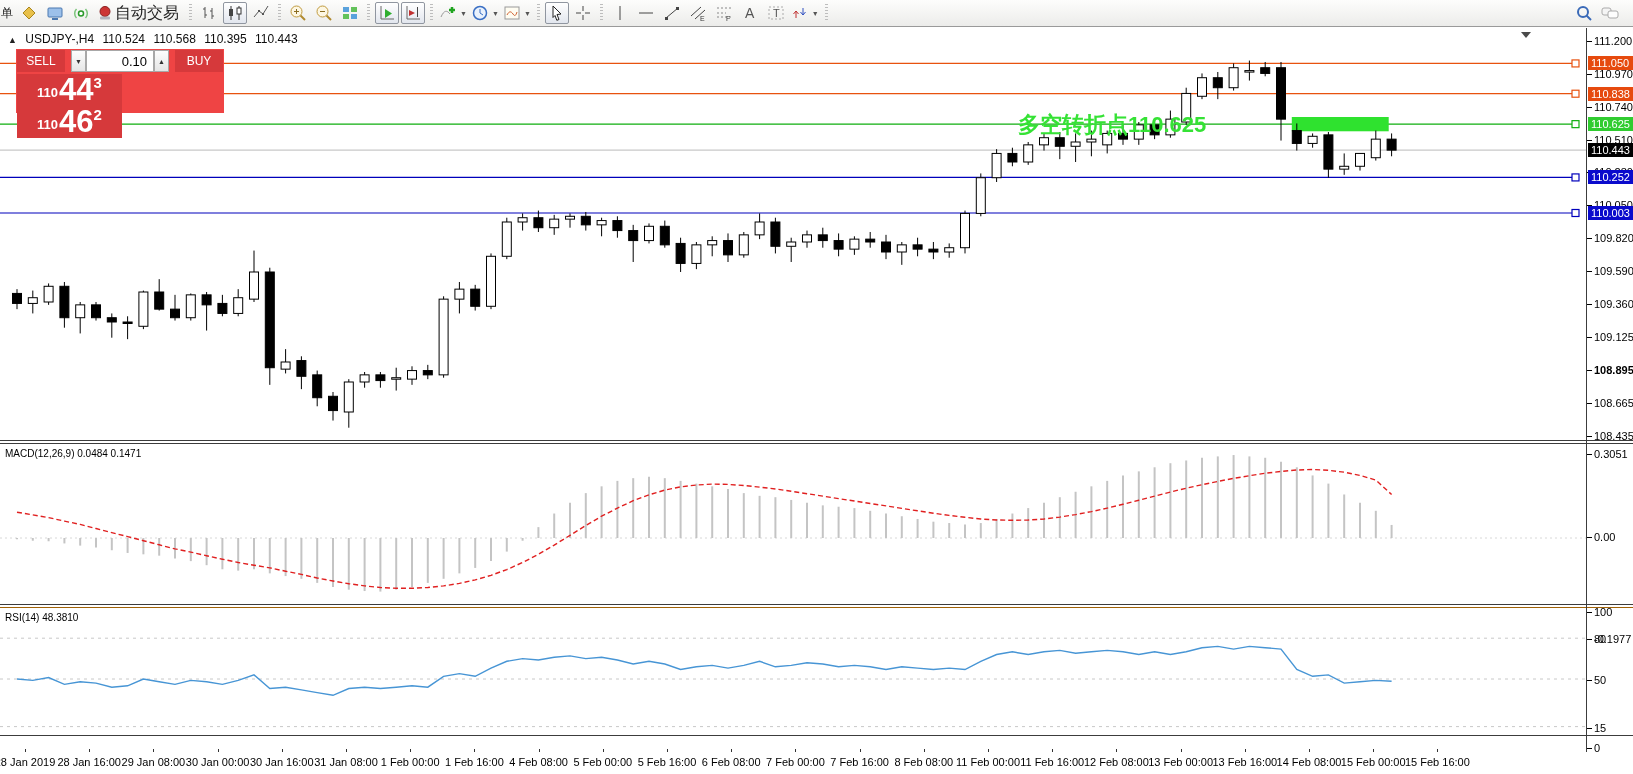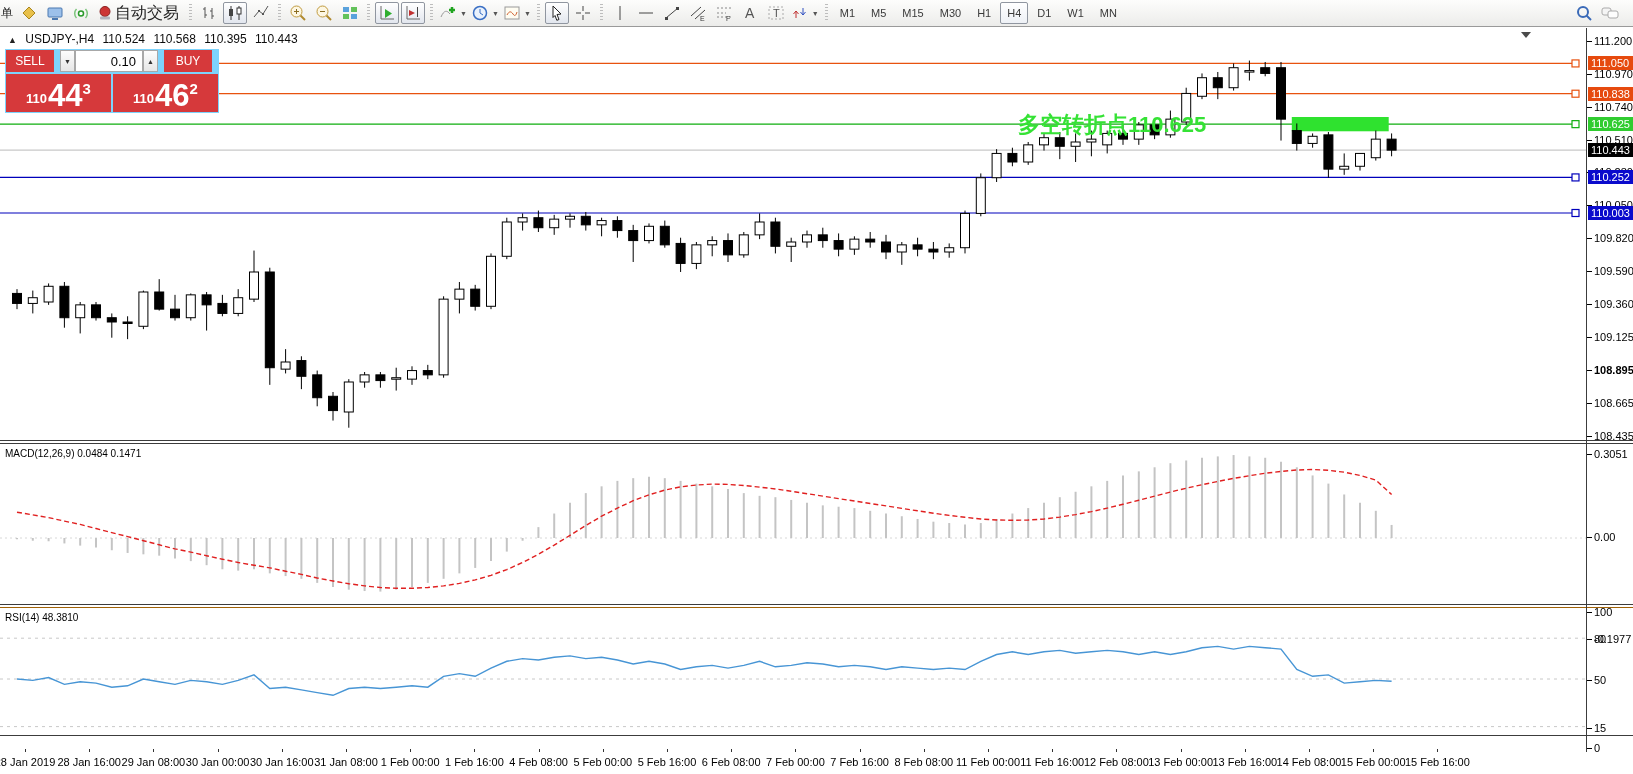--- a/index.html
+++ b/index.html
@@ -33,31 +33,31 @@
   
   #right-axis{position:absolute;left:1587px;top:28px;width:46px;height:724px;z-index:7;font-size:11px;}
   .tick{position:absolute;left:7px;color:#000;white-space:nowrap;}
   .tick:before{content:"";position:absolute;left:-7px;top:6px;width:5px;height:1px;background:#000;}
   .lvl{position:absolute;left:1px;color:#fff;padding:0 3px;height:14px;line-height:14px;
        font-size:11px;white-space:nowrap;min-width:40px;}
   
   #ohlc-header{position:absolute;left:8px;top:32px;font-size:12px;color:#0c0c0c;z-index:10;white-space:nowrap;}
   #ohlc-header span{margin-right:5px;}
   #collapse-arrow{font-size:9px;color:#222;}
-  #trade-panel{position:absolute;left:5px;top:49px;z-index:12;background:#7dd3fc;padding:1px;}
+  #trade-panel{position:absolute;left:16px;top:49px;z-index:12;background:#ef4444;padding:1px;}
   .tp-row1{display:flex;height:22px;align-items:stretch;}
   .tp-btn{width:48px;background:#d6393b;color:#fff;font-size:12px;display:flex;
           align-items:center;justify-content:center;}
   .tp-spin{width:15px;margin:0 0 0 6px;background:linear-gradient(#fdfdfd,#e6e6e6);
            border:1px solid #a8a8a8;font-size:7px;color:#333;display:flex;align-items:center;
            justify-content:center;box-sizing:border-box;}
   .tp-spin.up{margin:0 6px 0 0;}
   .tp-vol{width:68px;border:1px solid #a8a8a8;font-size:13px;color:#000;display:flex;
           align-items:center;justify-content:flex-end;padding-right:6px;background:#fff;box-sizing:border-box;}
-  .tp-row2{display:flex;margin-top:2px;height:38px;}
+  .tp-row2{display:flex;margin-top:2px;height:38px;flex-direction:column;}
   .bigprice{width:105px;background:#d6393b;color:#fff;display:flex;align-items:flex-end;
             justify-content:center;padding-bottom:2px;box-sizing:border-box;}
   .bigprice.first{margin-right:2px;}
   .bp-pre{font-size:13px;font-weight:bold;margin:0 1px 4px 0;}
   .bp-main{font-size:31px;font-weight:bold;line-height:0.95;}
   .bp-sup{font-size:15px;font-weight:bold;margin-bottom:13px;}
   
   #time-axis{position:absolute;left:0;top:752px;width:1633px;height:22px;background:#fff;z-index:5;}
   .tlab{position:absolute;top:4px;width:90px;margin-left:-45px;text-align:center;
         font-size:11px;color:#000;white-space:nowrap;}
@@ -277,31 +277,20 @@
   <div class="tbtn">
     <span>
         <svg width="18" height="18">
           <path d="M5 14V7M5 7l-2.5 3M5 7l2.5 3" stroke="#c03030" fill="none"></path>
           <path d="M12 4v7M12 11l-2.5-3M12 11l2.5-3" stroke="#3050c0" fill="none"></path>
         </svg>
       </span>
     <span class="dd">▼</span>
   </div>
   <div class="grip"></div>
-  <div id="timeframe-group" style="display: flex;">
-      <div class="tf">M1</div>
-      <div class="tf">M5</div>
-      <div class="tf">M15</div>
-      <div class="tf">M30</div>
-      <div class="tf">H1</div>
-      <div class="tf active">H4</div>
-      <div class="tf">D1</div>
-      <div class="tf">W1</div>
-      <div class="tf">MN</div>
-    </div>
   <div id="toolbar-right">
     <div class="tbtn">
       <span>
           <svg width="18" height="18">
             <circle cx="8" cy="8" r="5" fill="none" stroke="#3a6ab8" stroke-width="2"></circle>
             <line x1="11.5" y1="11.5" x2="16" y2="16" stroke="#3a6ab8" stroke-width="2"></line>
           </svg>
         </span>
     </div>
     <div class="tbtn">

